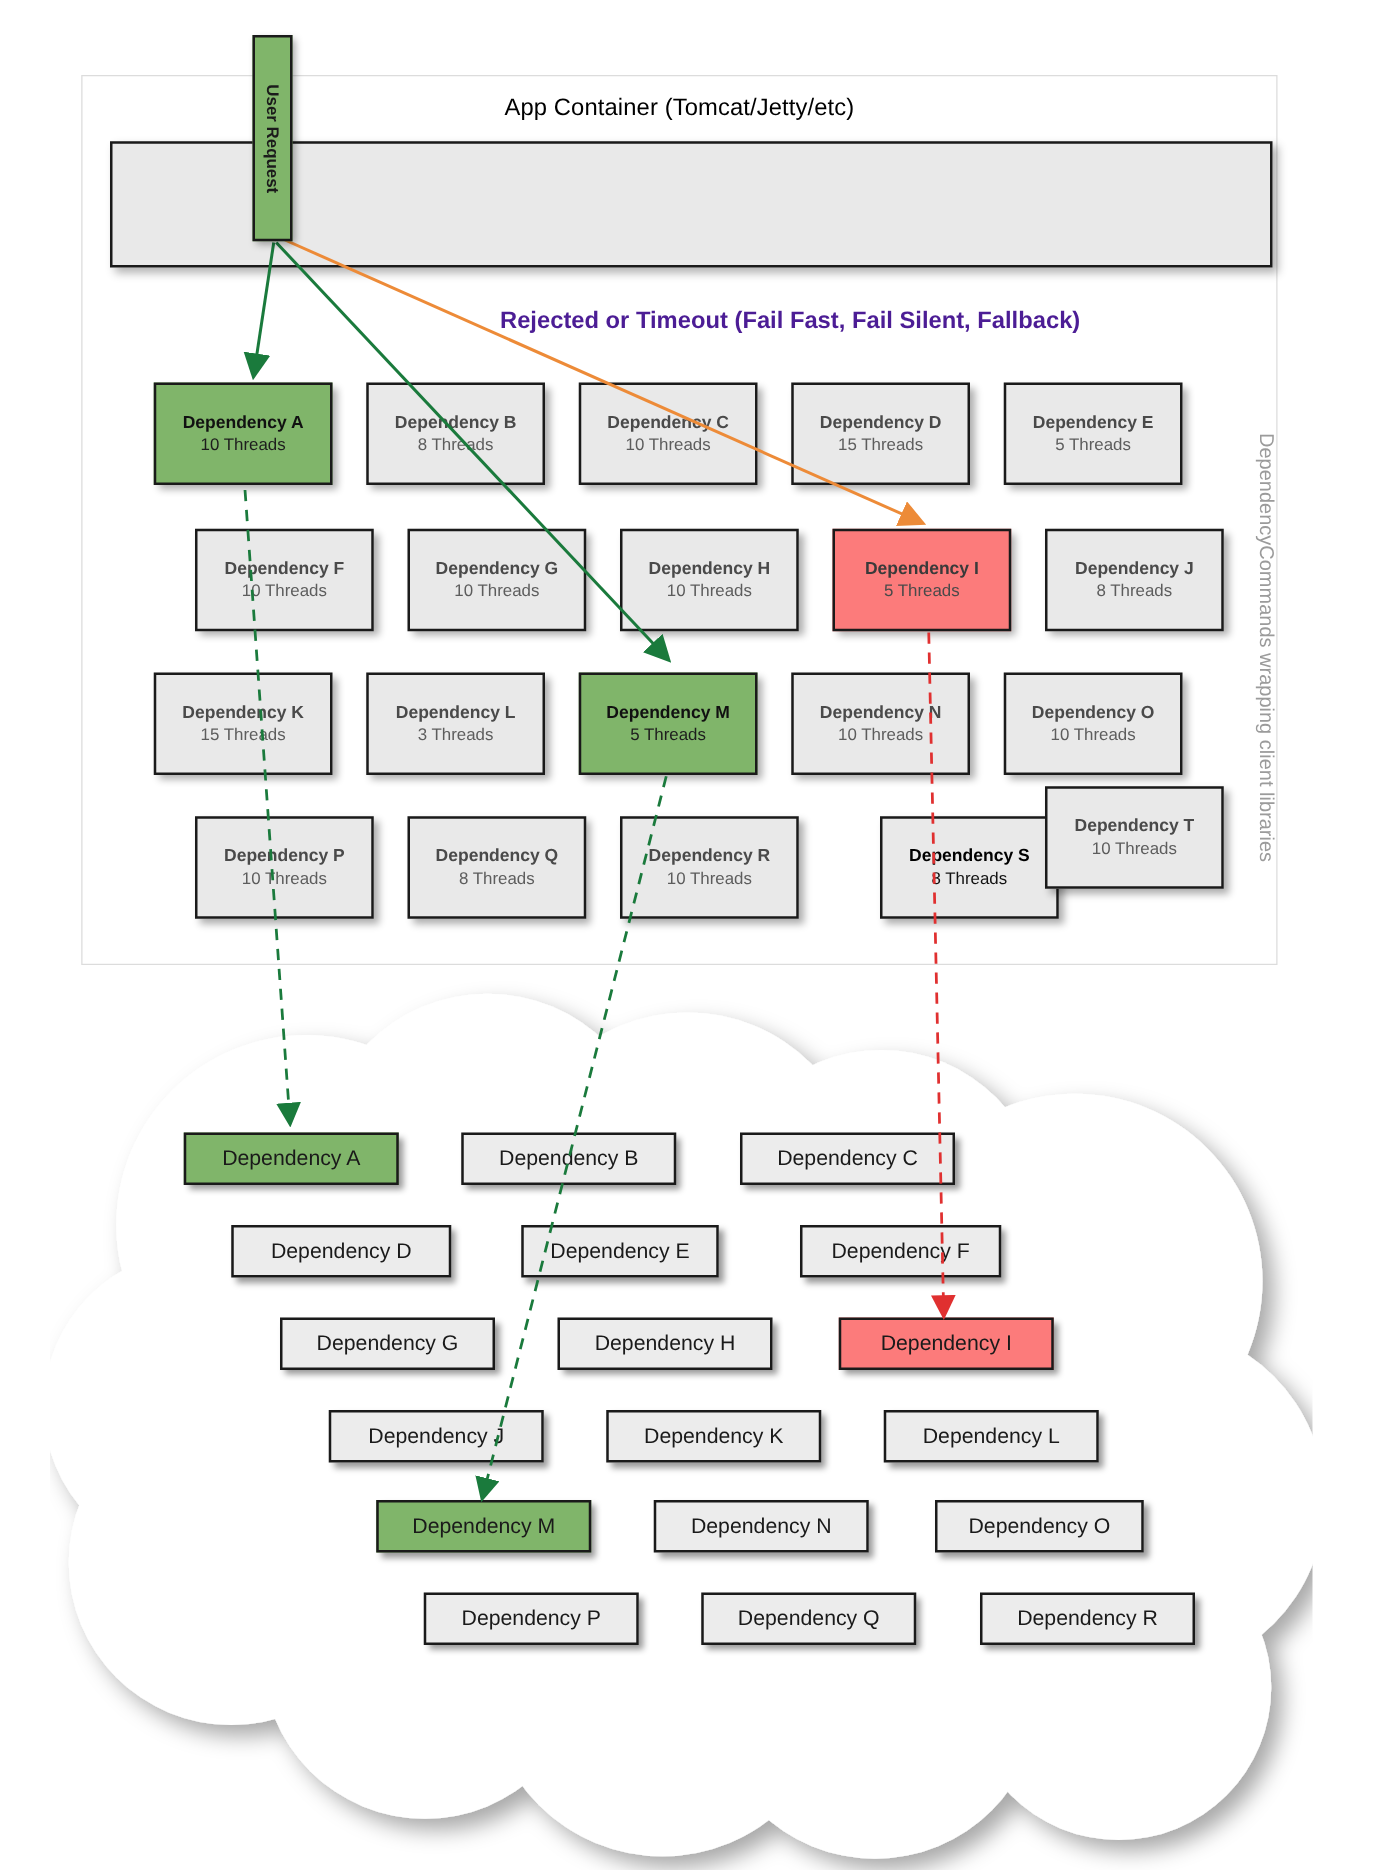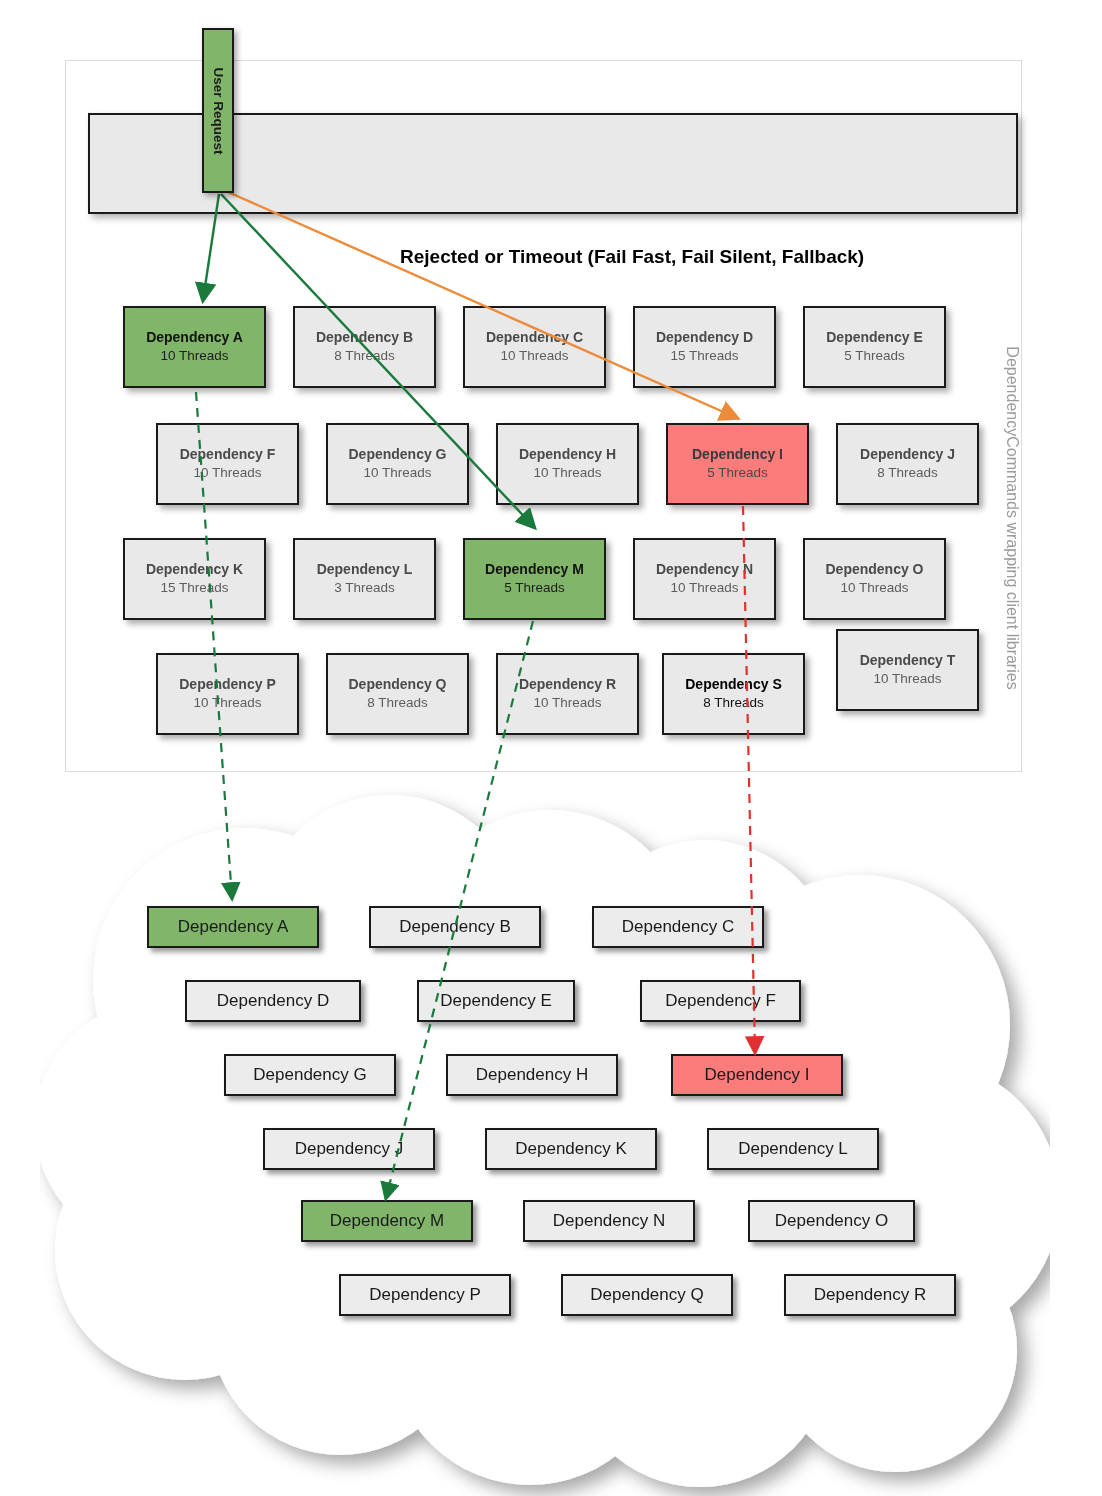--- a/index.html
+++ b/index.html
@@ -150,31 +150,32 @@
     z-index:20;
     pointer-events:none;
   }
 
   
   #reject-label{
     position:absolute;
     left:400px; top:246px;
     font-size:19px;
     font-weight:bold;
-    color:#000000;
+    color:#4c1d95;
     white-space:nowrap;
     z-index:22;
   }
 </style>
 </head>
 <body>
 
 <div id="stage">
 
   <div id="app-container-panel"></div>
+  <div id="app-container-title">App Container (Tomcat/Jetty/etc)</div>
 
   <div id="cloud">
     <svg width="1010" height="716" viewBox="0 0 1010 716" xmlns="http://www.w3.org/2000/svg">
       <defs>
         <filter id="cloudShadow" x="-20%" y="-20%" width="150%" height="150%">
           <feDropShadow dx="9" dy="9" stdDeviation="9" flood-color="#000000" flood-opacity="0.34"></feDropShadow>
         </filter>
       </defs>
       <g filter="url(#cloudShadow)" fill="#ffffff">
         <circle cx="205" cy="200" r="152"></circle>
@@ -270,21 +271,21 @@
         <div class="th">10 Threads</div>
       </div>
       <div class="dep-cmd" style="left: 326px; top: 653px;">
         <div class="nm">Dependency Q</div>
         <div class="th">8 Threads</div>
       </div>
       <div class="dep-cmd" style="left: 496px; top: 653px;">
         <div class="nm">Dependency R</div>
         <div class="th">10 Threads</div>
       </div>
-      <div class="dep-cmd dark" style="left: 662px; top: 653px;">
+      <div class="dep-cmd dark" style="left: 704px; top: 653px;">
         <div class="nm">Dependency S</div>
         <div class="th">8 Threads</div>
       </div>
       <div class="dep-cmd" style="left: 836px; top: 629px;">
         <div class="nm">Dependency T</div>
         <div class="th">10 Threads</div>
       </div>
     </div>
 
   <div id="dep-lib-group">

